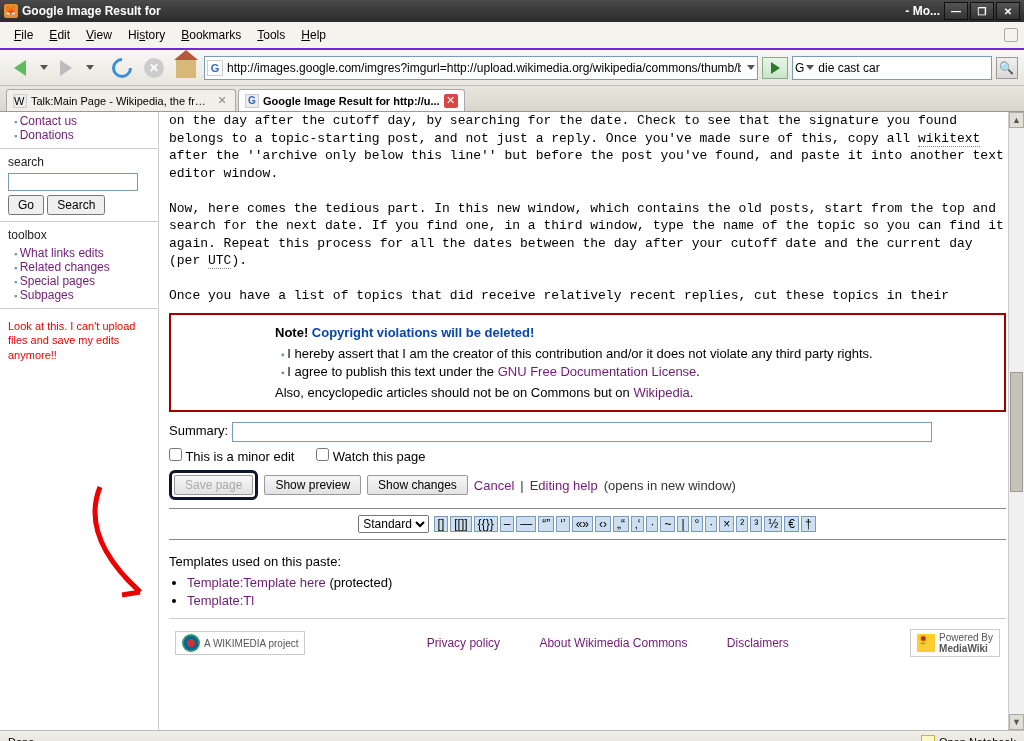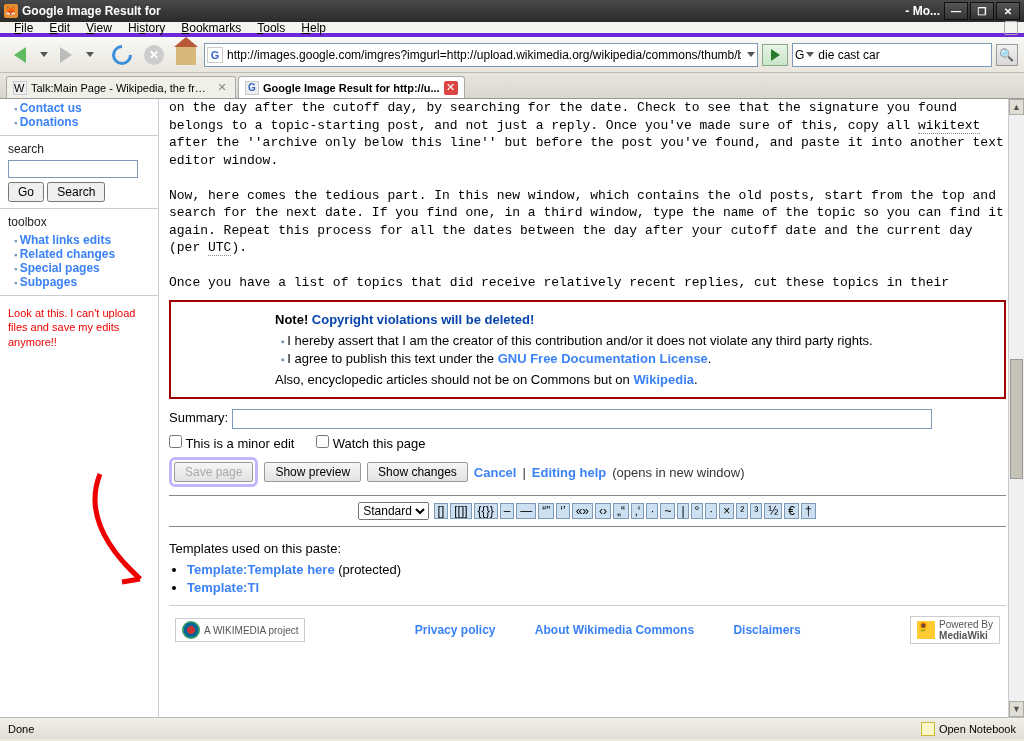--- a/index.html
+++ b/index.html
@@ -1,29 +1,29 @@
 <!DOCTYPE html>
 <html><head>
 <meta charset="utf-8">
 <style>
 * { box-sizing: border-box; margin: 0; padding: 0; }
 body { font-family: "Segoe UI", Tahoma, sans-serif; font-size: 12px; background: #ece9d8; overflow: hidden; width: 1024px; height: 741px; position: relative; }
-a { color: #3b82f6; text-decoration: none; font-weight: bold; }
+a { color: #701a75; text-decoration: none; }
 
 
 .titlebar { height: 22px; background: linear-gradient(#4a4a4a, #2a2a2a); color: #fff; display: flex; align-items: center; padding: 0 4px; font-size: 12px; }
 .titlebar .favicon { width: 14px; height: 14px; background: #e88c30; border-radius: 2px; margin-right: 4px; display:flex;align-items:center;justify-content:center;color:#fff;font-size:9px;font-weight:bold; }
 .titlebar .title { flex: 1; font-weight: bold; }
 .titlebar .suffix { font-weight: bold; margin-right: 4px; }
 .winbtns { display: flex; gap: 2px; }
 .winbtn { width: 24px; height: 18px; background: linear-gradient(#555,#333); border: 1px solid #111; display: flex; align-items: center; justify-content: center; color: #fff; font-size: 10px; font-weight: bold; }
 .winbtn.close { background: linear-gradient(#555,#333); }
 
 
-.menubar { height: 15px; background: #f4f3ee; border-bottom: 4px solid #6d28d9; display: flex; align-items: center; padding: 0 6px; font-size: 12px; }
+.menubar { height: 28px; background: #f4f3ee; border-bottom: 2px solid #6d28d9; display: flex; align-items: center; padding: 0 6px; font-size: 12px; }
 .menubar span { padding: 2px 8px; cursor: default; }
 .menubar span u { text-decoration: underline; }
 .menubar .spacer { flex: 1; }
 .menubar .small-icon { width: 14px; height: 14px; border: 1px solid #aaa; border-radius: 2px; }
 
 
 .toolbar { height: 36px; background: linear-gradient(#f8f8f5, #e8e6dd); border-bottom: 1px solid #bbb; display: flex; align-items: center; padding: 0 6px; gap: 4px; }
 .navbtn { width: 28px; height: 28px; display: flex; align-items: center; justify-content: center; border-radius: 3px; }
 .arrow-left { width:0;height:0;border-top:8px solid transparent;border-bottom:8px solid transparent;border-right:12px solid #5fbb5f; }
 .arrow-right { width:0;height:0;border-top:8px solid transparent;border-bottom:8px solid transparent;border-left:12px solid #bcbcbc; }
@@ -80,21 +80,21 @@
 .notebox li::before { content: "▪ "; color: #6a8fb3; font-size: 10px; }
 .notebox .also { margin-left: 0; }
 
 .summary-row { margin: 6px 0; font-size: 13px; }
 .summary-row input[type=text] { width: 700px; height: 20px; border: 1px solid #7a9ab8; vertical-align: middle; }
 .checks { font-size: 13px; margin: 2px 0 6px 0; }
 .checks label { margin-right: 18px; }
 .action-row { margin: 4px 0 8px 0; display: flex; align-items: center; gap: 6px; font-size: 13px; }
 .action-row button { font-size: 12px; padding: 2px 10px; background: linear-gradient(#f6f6f6,#e2e2e2); border: 1px solid #999; border-radius: 2px; }
 .action-row button.disabled { color: #aaa; }
-.save-highlight { border: 3px solid #c4b5fd; border-radius: 6px; padding: 2px; display: inline-flex; }
+.save-highlight { border: 3px solid #0f172a; border-radius: 6px; padding: 2px; display: inline-flex; }
 .action-row .pipe { color: #333; }
 .help-note { color: #333; }
 
 .chartool { border-top: 1px solid #888; border-bottom: 1px solid #888; padding: 4px 0; margin: 4px 0 14px 0; text-align: center; }
 .chartool select { font-size: 12px; }
 .chartool .symline { margin: 2px 0; }
 .sym { display: inline-block; background: #cce0f2; border: 1px solid #7a9ab8; padding: 0 3px; margin: 0 1px; font-family: Arial, sans-serif; font-size: 12px; }
 .sym.wiki { font-weight: bold; }
 
 .templates { font-size: 13px; margin: 10px 0; }

